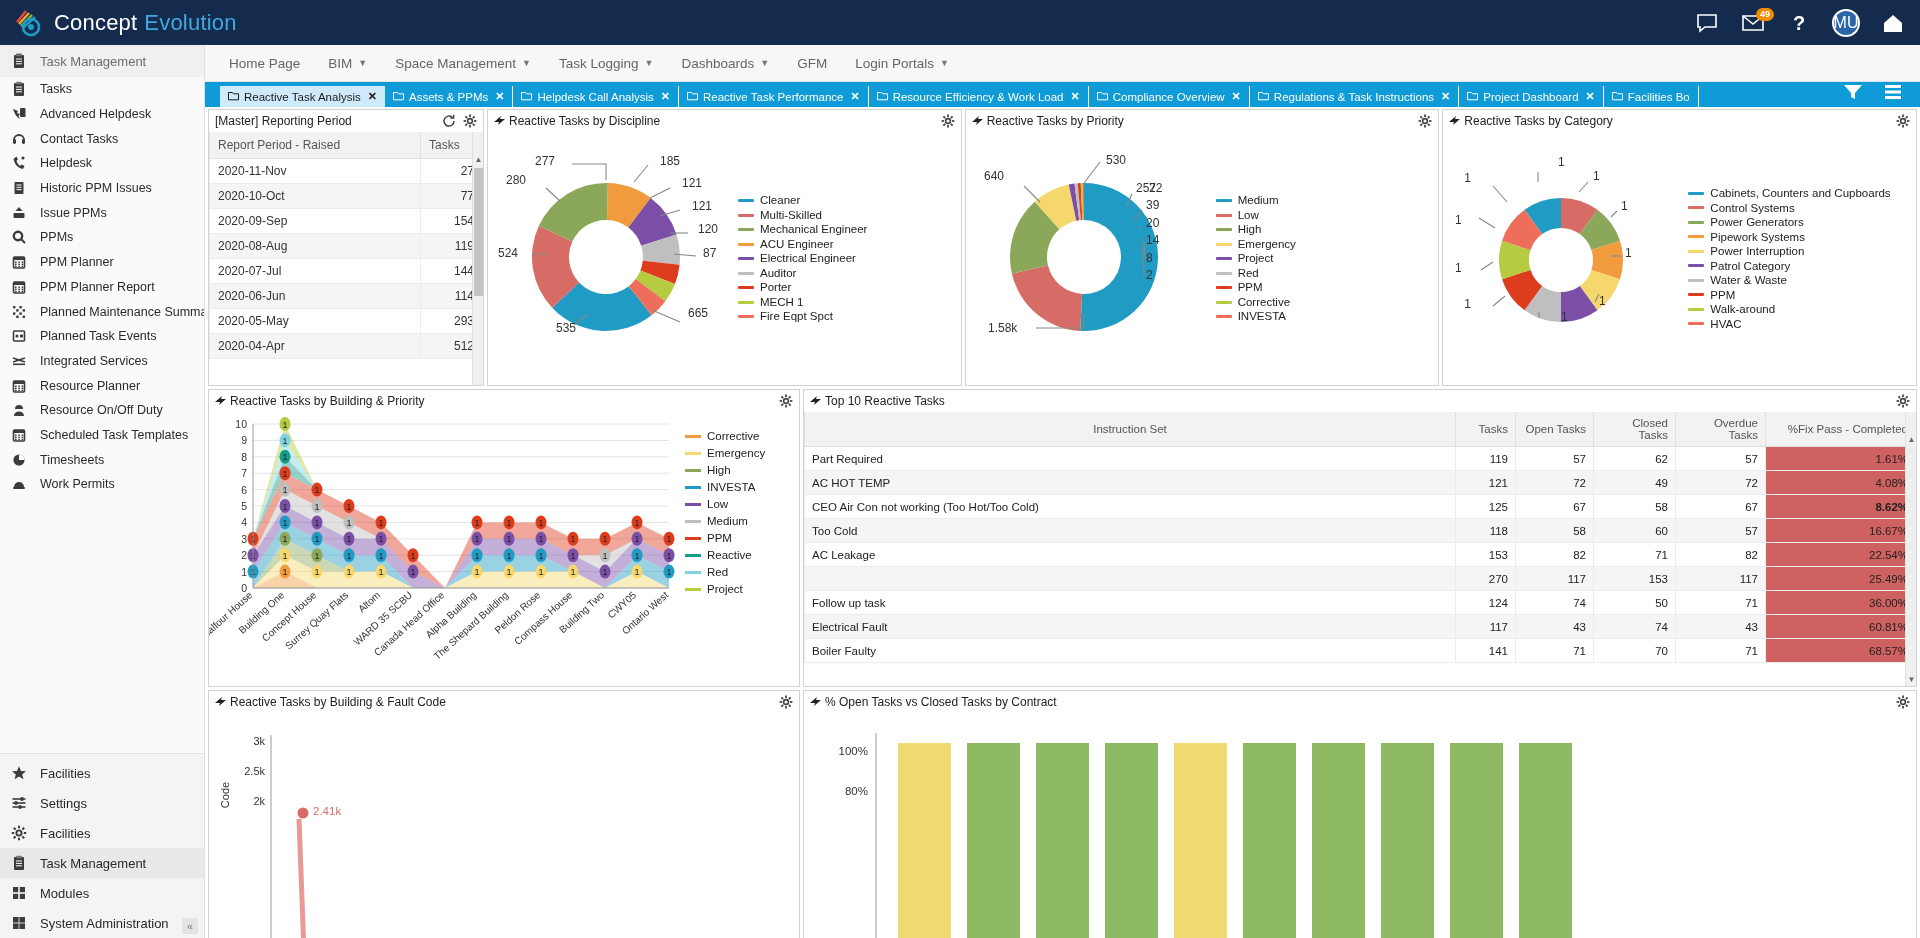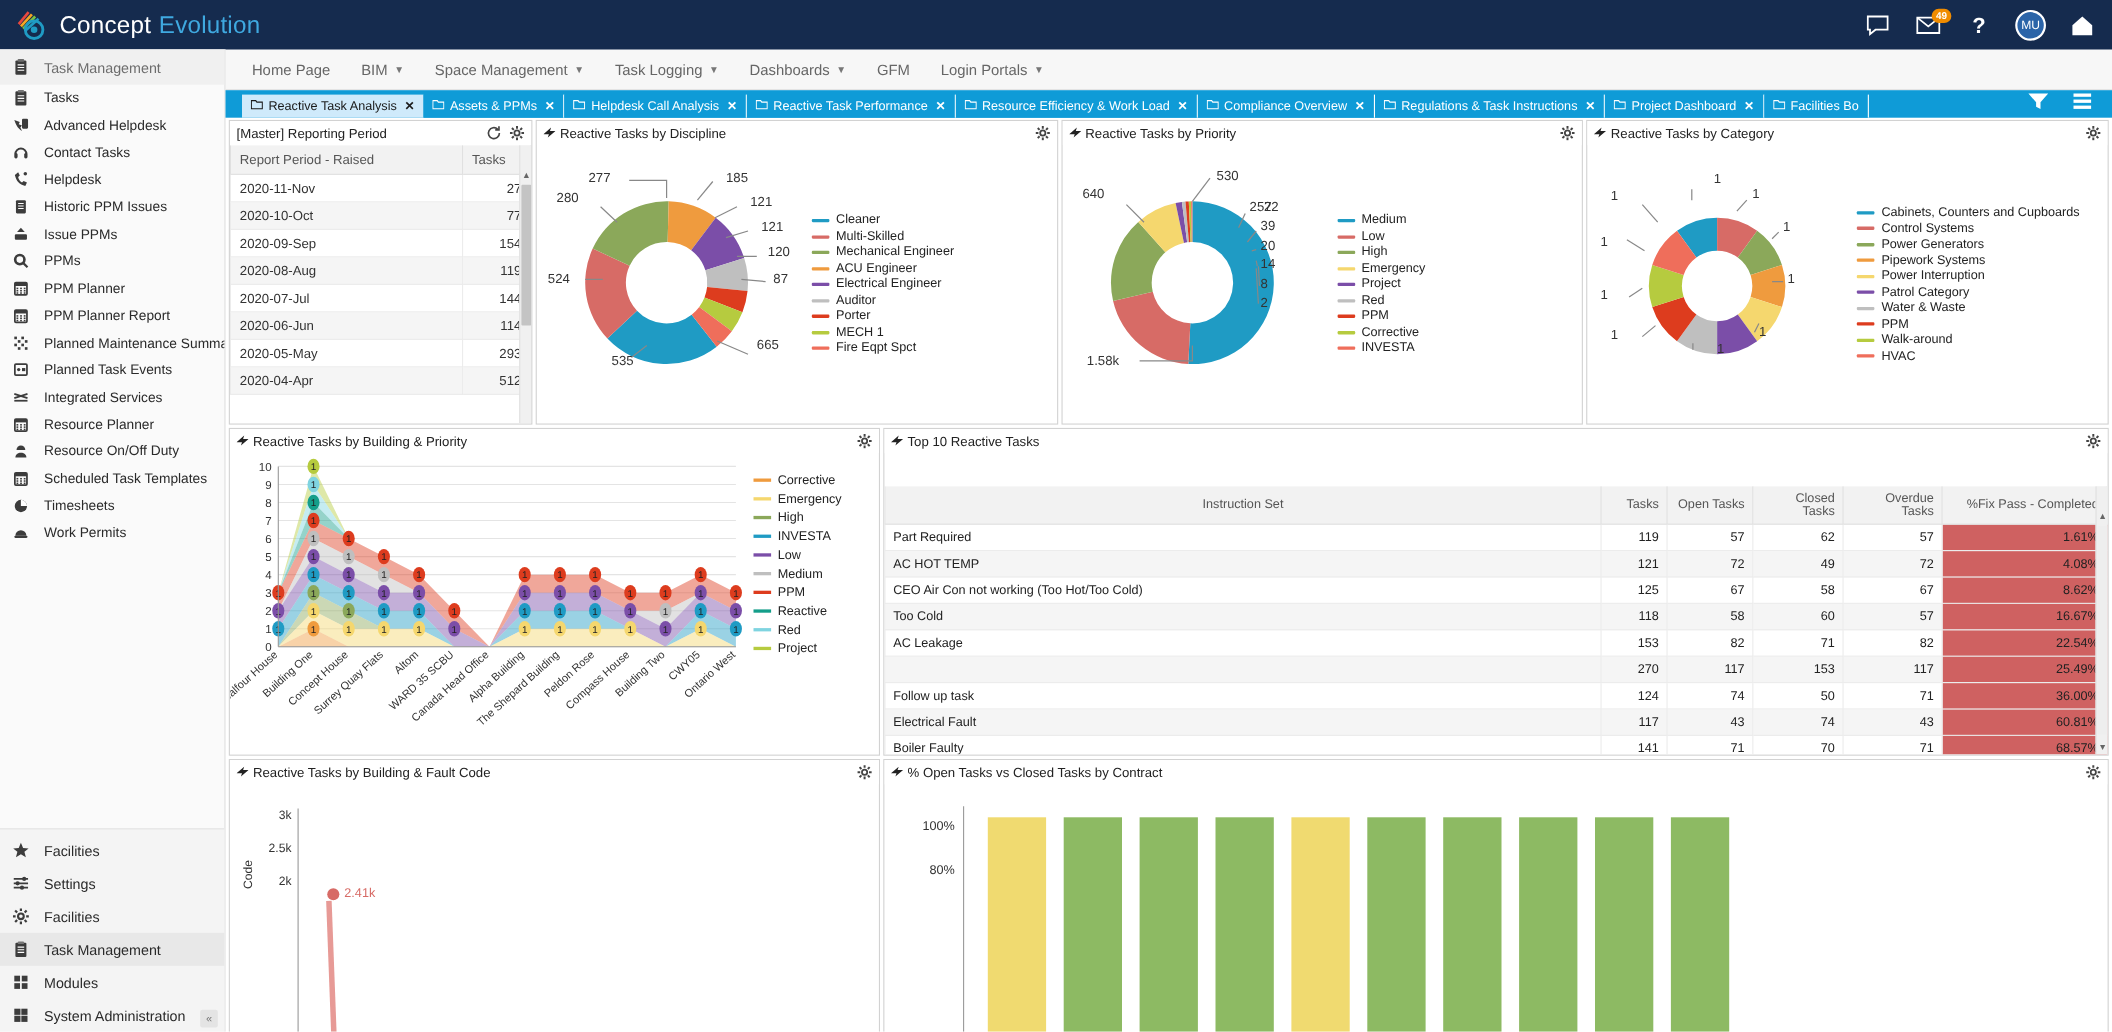--- a/index.html
+++ b/index.html
@@ -24,21 +24,21 @@
   .ticon { width:26px; height:26px; position:relative; cursor:pointer; color:#fff;
            display:flex; align-items:center; justify-content:center; }
   .ticon svg { display:block; }
   .badge {
     position:absolute; top:-2px; right:-8px; background:#f08c00; color:#fff;
     font-size:9px; border-radius:9px; padding:1px 4px; min-width:16px; text-align:center;
     line-height:11px; font-weight:bold;
   }
   #avatar {
     width:28px;height:28px;border-radius:50%;background:#2b64a8;border:2px solid #fff;
-    display:flex;align-items:center;justify-content:center;font-size:11px;color:#fff;
+    display:flex;align-items:center;justify-content:center;font-size:16px;color:#fff;
   }
   
   #shell { display:flex; height:893px; }
   
   #sidebar {
     width:205px; flex:0 0 205px; background:#fafafa; border-right:1px solid #e0e0e0;
     display:flex; flex-direction:column; position:relative;
   }
   .side-head {
     display:flex; align-items:center; gap:12px; padding:8px 10px; height:32px;
@@ -1186,21 +1186,21 @@
                   <rect x="476" y="142" width="16" height="3" fill="#149e8a"></rect>
                   <text x="498" y="147" font-size="11.5" fill="#222" font-family="Liberation Sans, sans-serif">Reactive</text>
                   <rect x="476" y="159" width="16" height="3" fill="#7fd4e0"></rect>
                   <text x="498" y="164" font-size="11.5" fill="#222" font-family="Liberation Sans, sans-serif">Red</text>
                   <rect x="476" y="176" width="16" height="3" fill="#b6cb3f"></rect>
                   <text x="498" y="181" font-size="11.5" fill="#222" font-family="Liberation Sans, sans-serif">Project</text>
                 </svg></div>
           </div>
         </div>
 
-        <div class="panel" style="flex:1 1 0;gap:30px;">
+        <div class="panel" style="flex:1 1 0;">
           <div class="panel-hd">
             <span class="pin">
                 <svg width="11" height="11" viewBox="0 0 11 11">
                   <path d="M0 7 L7 1 L6 4 L11 4 L4 10 L5 7 Z" fill="#222"></path>
                 </svg>
               </span>
             <span>Top 10 Reactive Tasks</span>
             <span class="tools">
                 <span class="gear">
               <svg width="14" height="14" viewBox="0 0 14 14">
@@ -1247,21 +1247,21 @@
                     <td class="num">49</td>
                     <td class="num">72</td>
                     <td class="pct" style="background: rgb(207, 97, 97);">4.08%</td>
                   </tr>
                   <tr>
                     <td>CEO Air Con not working (Too Hot/Too Cold)</td>
                     <td class="num">125</td>
                     <td class="num">67</td>
                     <td class="num">58</td>
                     <td class="num">67</td>
-                    <td class="pct" style="background: rgb(207, 97, 97);">8.62%</td>
+                    <td class="pct" style="background: rgb(207, 97, 97); font-weight: bold;">8.62%</td>
                   </tr>
                   <tr>
                     <td>Too Cold</td>
                     <td class="num">118</td>
                     <td class="num">58</td>
                     <td class="num">60</td>
                     <td class="num">57</td>
                     <td class="pct" style="background: rgb(207, 97, 97);">16.67%</td>
                   </tr>
                   <tr>

